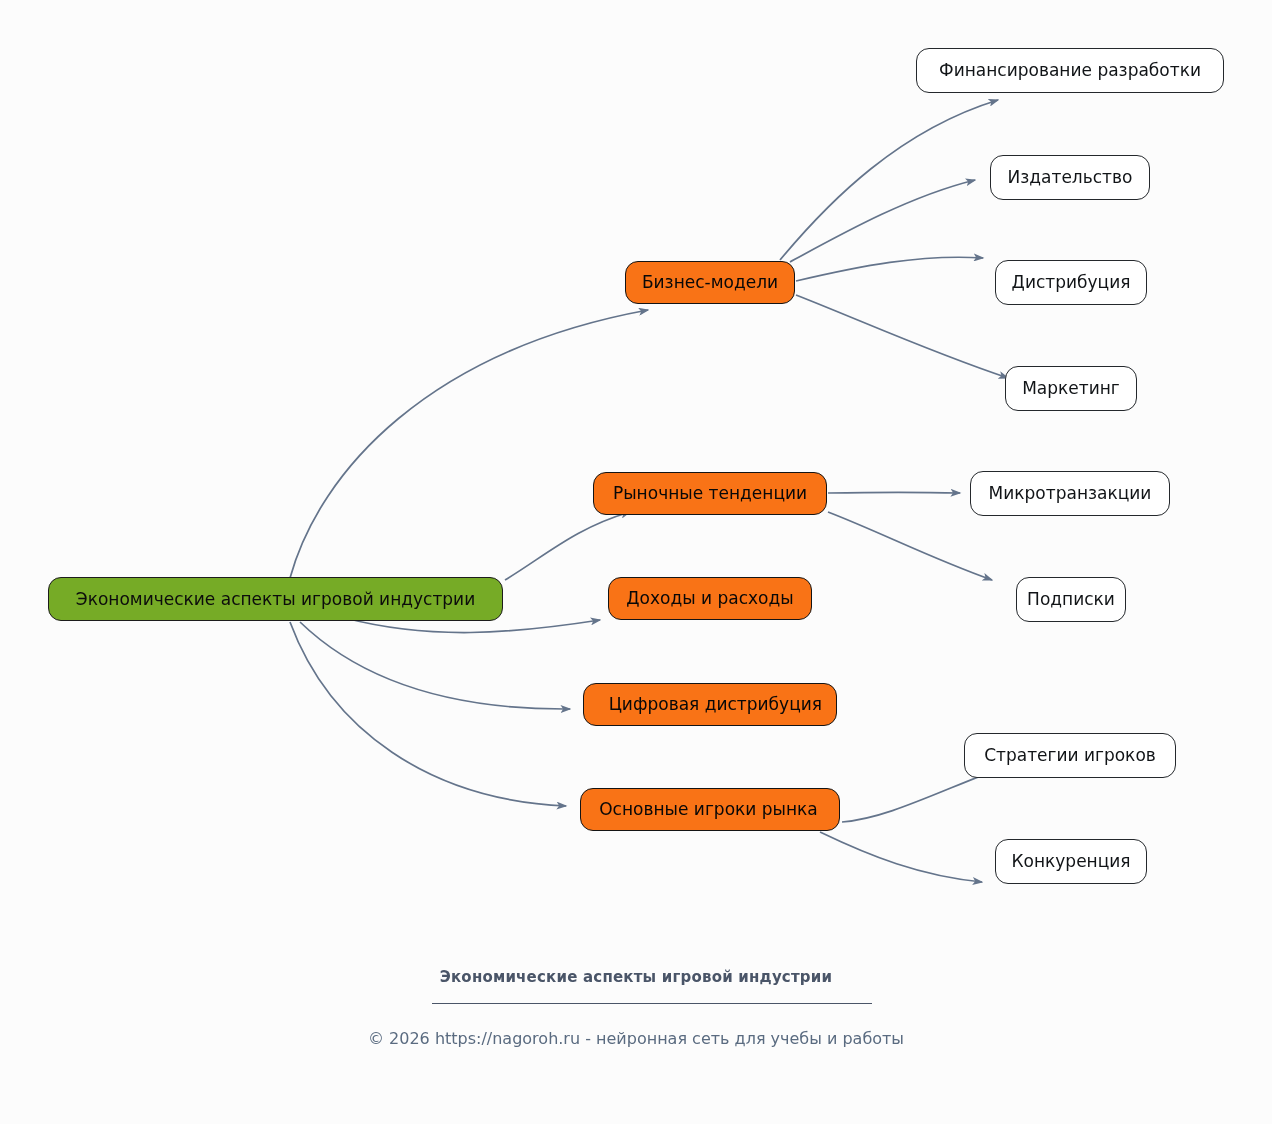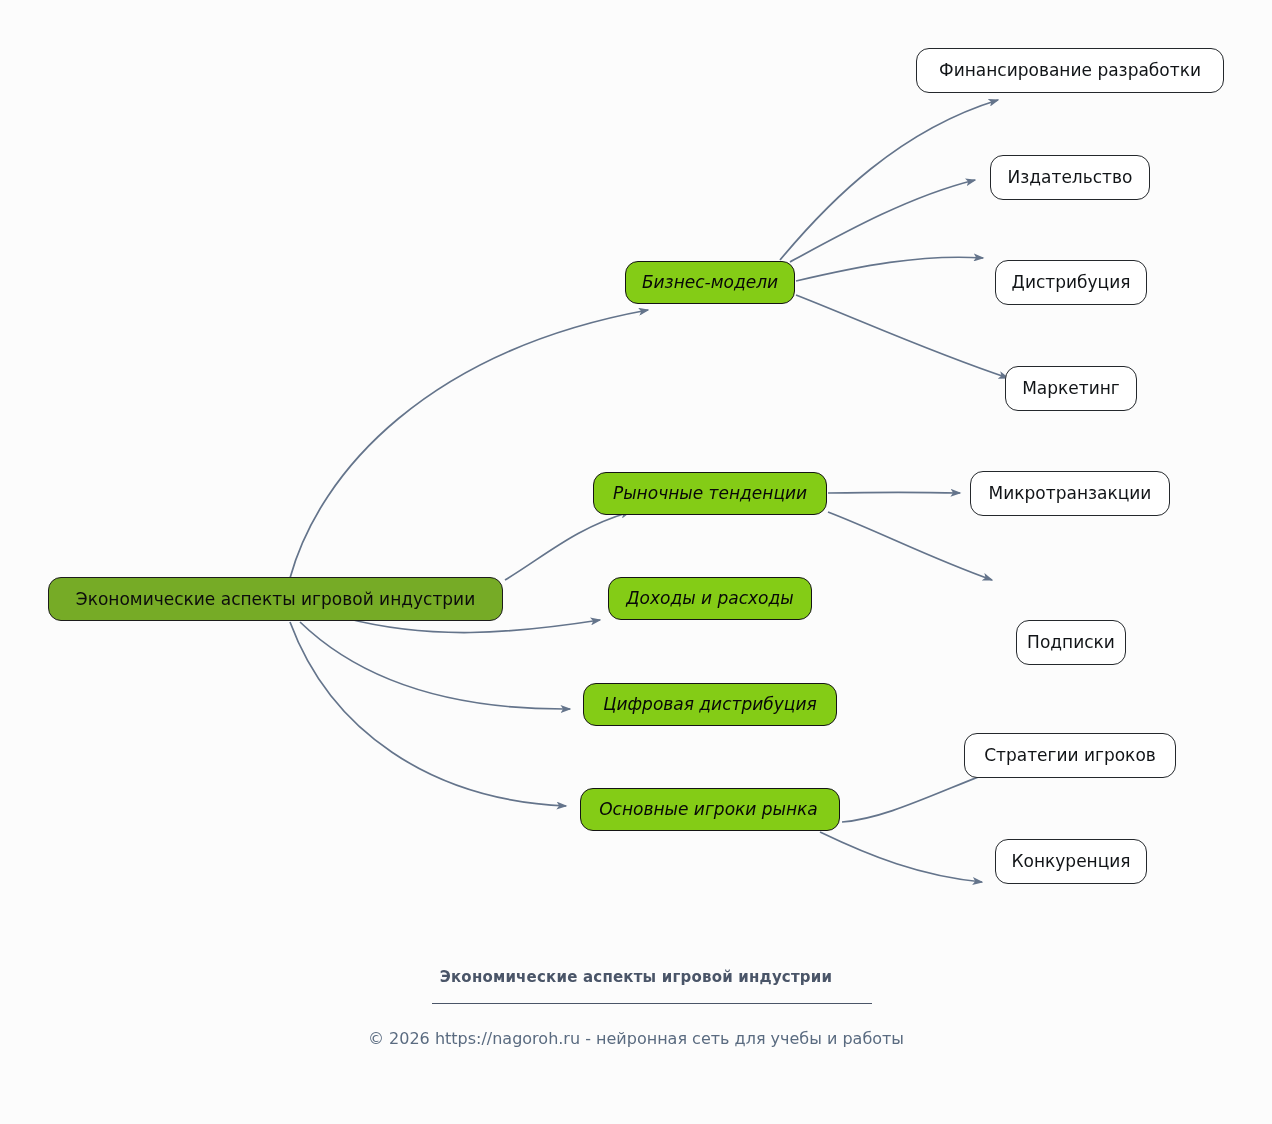--- a/index.html
+++ b/index.html
@@ -53,27 +53,26 @@
     background: #76ab26;
     border: 1.4px solid #1c1c1c;
     border-radius: 13px;
     color: #0c0c0c;
     font-size: 17px;
     padding: 0 14px;
   }
 
   
   .node.branch {
-    background: #84cc16;
+    background: #f97316;
     border: 1.4px solid #141414;
     border-radius: 13px;
     color: #080808;
     font-size: 17px;
     padding: 0 14px;
-    font-style: italic;
   }
 
   
   .node.leaf {
     background: #ffffff;
     border: 1.5px solid #24282c;
     border-radius: 13px;
     color: #111417;
     font-size: 17px;
     padding: 0 0;
@@ -149,21 +148,21 @@
   </div>
 
   <div class="node branch" style="left:593px; top:472px; width:234px; height:43px;">
     <span class="node-label">Рыночные тенденции</span>
   </div>
 
   <div class="node branch" style="left:608px; top:577px; width:204px; height:43px;">
     <span class="node-label">Доходы и расходы</span>
   </div>
 
-  <div class="node branch" style="left:583px; top:683px; width:254px; height:43px;">
+  <div class="node branch" style="left:583px; top:683px; width:254px; height:43px;justify-content:flex-end;">
     <span class="node-label">Цифровая дистрибуция</span>
   </div>
 
   <div class="node branch" style="left:580px; top:788px; width:260px; height:43px;padding-left:11px;">
     <span class="node-label">Основные игроки рынка</span>
   </div>
 
   <div class="node leaf" style="left:916px; top:48px; width:308px; height:45px;">
     <span class="node-label">Финансирование разработки</span>
   </div>
@@ -177,21 +176,21 @@
   </div>
 
   <div class="node leaf" style="left:1005px; top:366px; width:132px; height:45px;">
     <span class="node-label">Маркетинг</span>
   </div>
 
   <div class="node leaf" style="left:970px; top:471px; width:200px; height:45px;">
     <span class="node-label">Микротранзакции</span>
   </div>
 
-  <div class="node leaf" style="left:1016px; top:577px; width:110px; height:45px;margin-top:43px;">
+  <div class="node leaf" style="left:1016px; top:577px; width:110px; height:45px;">
     <span class="node-label">Подписки</span>
   </div>
 
   <div class="node leaf" style="left:964px; top:733px; width:212px; height:45px;">
     <span class="node-label">Стратегии игроков</span>
   </div>
 
   <div class="node leaf" style="left:995px; top:839px; width:152px; height:45px;border-radius:13px;">
     <span class="node-label">Конкуренция</span>
   </div>

